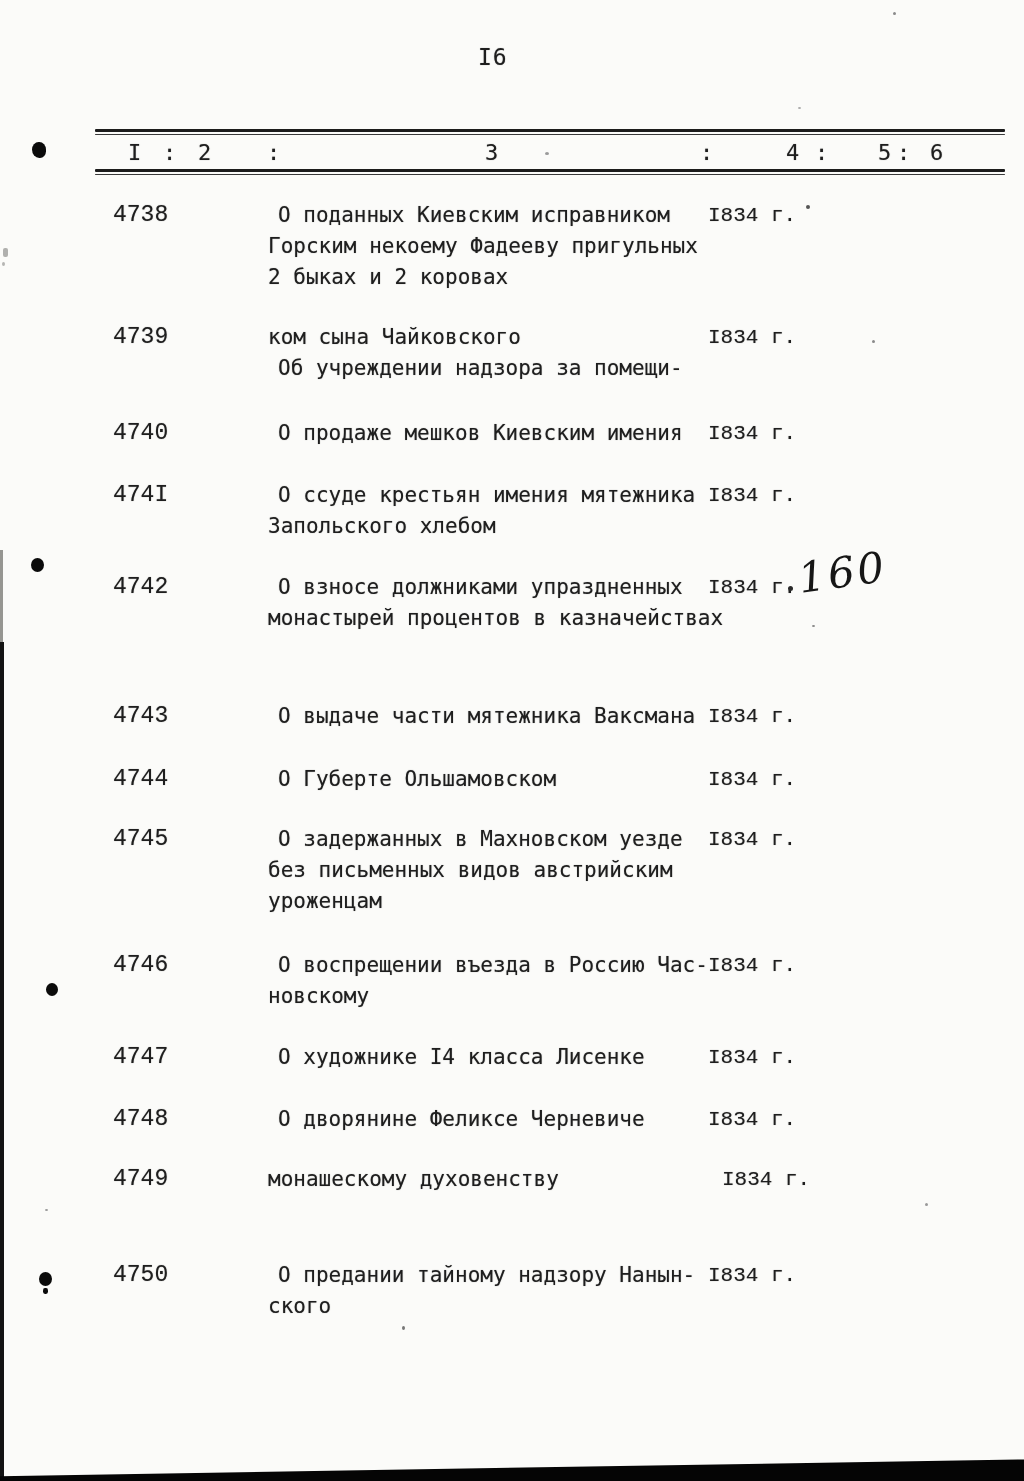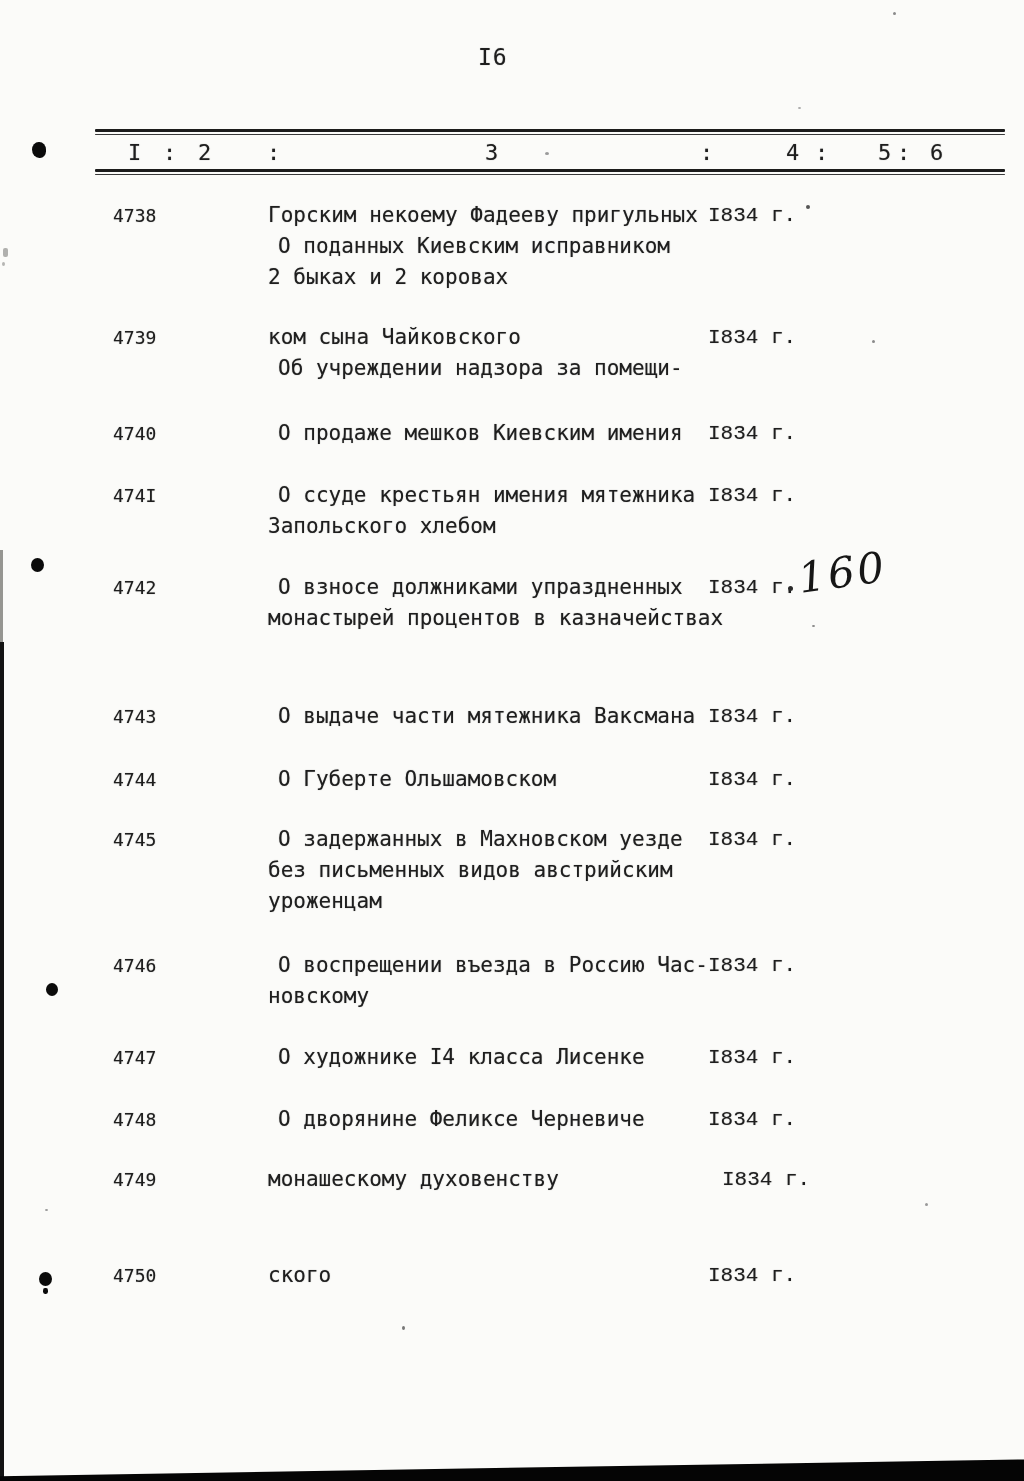--- a/index.html
+++ b/index.html
@@ -22,21 +22,21 @@
   .rule{position:absolute;left:95px;width:910px;height:2px;background:#1c1c1c;border-radius:1px;}
   .rule.r1{top:129px;height:3px;}
   .rule.r2{top:134px;height:1px;background:#3a3a3a;}
   .rule.r3{top:169px;height:3px;}
   .rule.r4{top:174px;height:1px;background:#3a3a3a;}
 
   .hcell{position:absolute;top:140px;font-size:22px;}
 
   
   .entry{position:absolute;left:0;width:1024px;}
-  .num{position:absolute;left:113px;top:0;font-size:18px;line-height:31px;}
+  .num{position:absolute;left:113px;top:0;font-size:23px;line-height:31px;font-family:Liberation Mono, monospace;}
   .desc{position:absolute;left:268px;top:0;}
   .line{font-size:21px;line-height:31px;height:31px;white-space:nowrap;}
   .line.first{padding-left:10px;}
   .year{position:absolute;left:708px;top:0;font-size:21px;line-height:31px;white-space:nowrap;font-family:Liberation Mono, monospace;}
 
   
   .handwriting{
     position:absolute;left:798px;top:548px;
     font-family:"DejaVu Serif", serif;
     font-style:italic;font-size:42px;color:#161616;
@@ -97,22 +97,22 @@
     <span class="hcell tw" style="left:786px">4</span>
     <span class="hcell tw" style="left:815px">:</span>
     <span class="hcell tw" style="left:878px">5</span>
     <span class="hcell tw" style="left:897px">:</span>
     <span class="hcell tw" style="left:930px">6</span>
   </div>
 
   <div class="entry" style="top:200px">
     <div class="num tw">4738</div>
     <div class="desc">
+      <div class="line first tw">О поданных Киевским исправником</div>
       <div class="line tw">Горским некоему Фадееву пригульных</div>
-      <div class="line first tw">О поданных Киевским исправником</div>
       <div class="line tw">2 быках и 2 коровах</div>
     </div>
     <div class="year tw">I834 г.</div>
   </div>
 
   <div class="entry" style="top:322px">
     <div class="num tw">4739</div>
     <div class="desc">
       <div class="line tw">ком сына Чайковского</div>
       <div class="line first tw">Об учреждении надзора за помещи-</div>
@@ -201,20 +201,21 @@
     <div class="num tw">4749</div>
     <div class="desc">
       <div class="line tw">монашескому духовенству</div>
     </div>
     <div class="year tw" style="left:722px">I834 г.</div>
   </div>
 
   <div class="entry" style="top:1260px">
     <div class="num tw">4750</div>
     <div class="desc">
+      <div class="line first tw">О предании тайному надзору Нанын-</div>
       <div class="line tw">ского</div>
     </div>
     <div class="year tw">I834 г.</div>
   </div>
 
   <div class="handwriting">160</div>
   <div class="hw-dot"></div>
 
   <div class="dot b1"></div>
   <div class="dot b2"></div>

